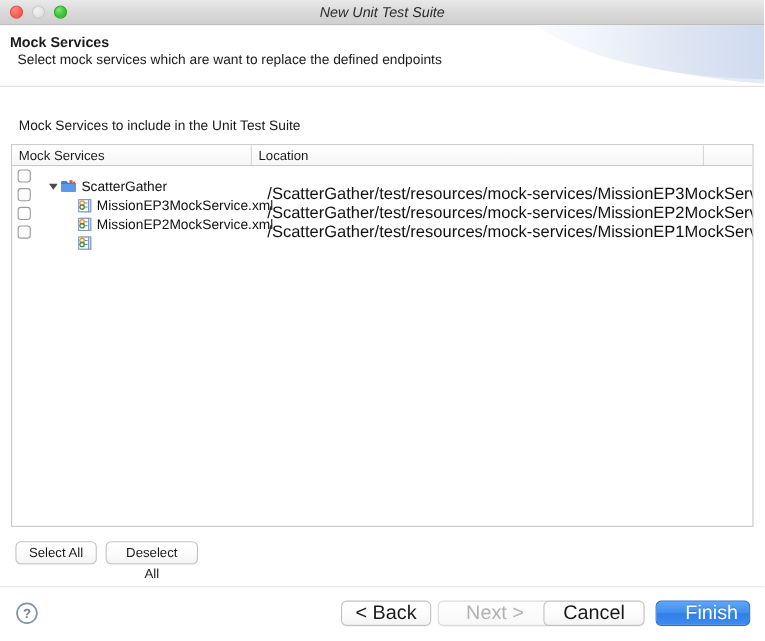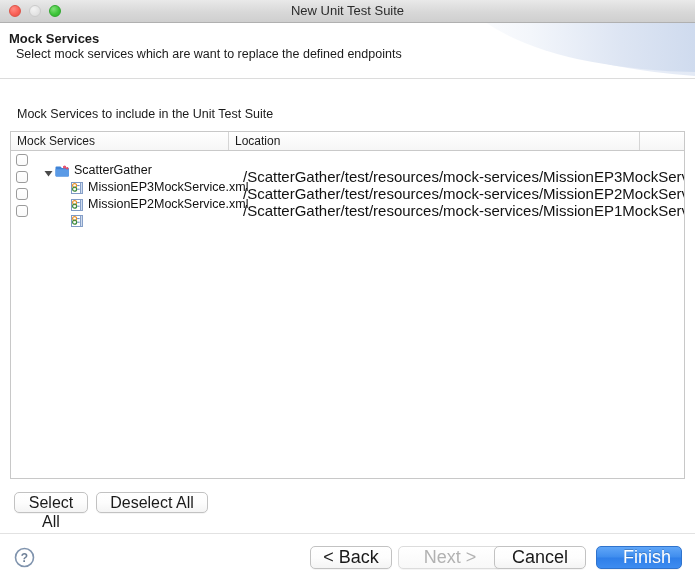--- a/index.html
+++ b/index.html
@@ -60,20 +60,21 @@
   }
   .title-text {
     position: absolute;
     left: 0;
     right: 0;
     text-align: center;
     font-size: 13px;
     color: #2b2b2b;
     line-height: 22px;
     pointer-events: none;
+    font-style: italic;
   }
 
   
   .wiz-header {
     position: relative;
     height: 55px;
     background: #ffffff;
     border-bottom: 1px solid #dcdcdc;
     overflow: hidden;
   }
@@ -182,21 +183,21 @@
   .cbox {
     width: 12px;
     height: 12px;
     border: 1px solid #9b9b9b;
     border-radius: 3px;
     background: linear-gradient(to bottom, #ffffff, #fafafa);
     box-sizing: border-box;
   }
   .cell-name {
     display: flex;
-    align-items: flex-end;
+    align-items: center;
     overflow: hidden;
     margin-top: 20px;
   }
   .cell-name.root { padding-left: 8px; }
   .cell-name.child { padding-left: 36px; }
 
   .twisty {
     width: 14px;
     flex: 0 0 14px;
     display: flex;
@@ -240,23 +241,23 @@
     background: linear-gradient(to bottom, #ffffff 0%, #fdfdfd 50%, #f4f4f4 100%);
     border: 1px solid #c2c2c2;
     border-radius: 5px;
     padding: 0 10px;
     height: 21px;
     line-height: 19px;
     box-sizing: border-box;
     cursor: default;
     box-shadow: 0 1px 0 rgba(0,0,0,0.04);
   }
-  .btn.small { height: 21px; font-size: 16px; }
+  .btn.small { height: 21px; font-size: 12px; }
   .select-all { position: absolute; left: 14px; top: 3px; width: 74px; }
-  .deselect-all { position: absolute; left: 96px; top: 3px; width: 112px; }
+  .deselect-all { position: absolute; left: 96px; top: 3px; width: 84px; }
 
   .create-link {
     position: absolute;
     right: 10px;
     top: 5px;
     font-size: 12.5px;
     color: #2b57c9;
     text-decoration: underline;
     cursor: pointer;
   }

